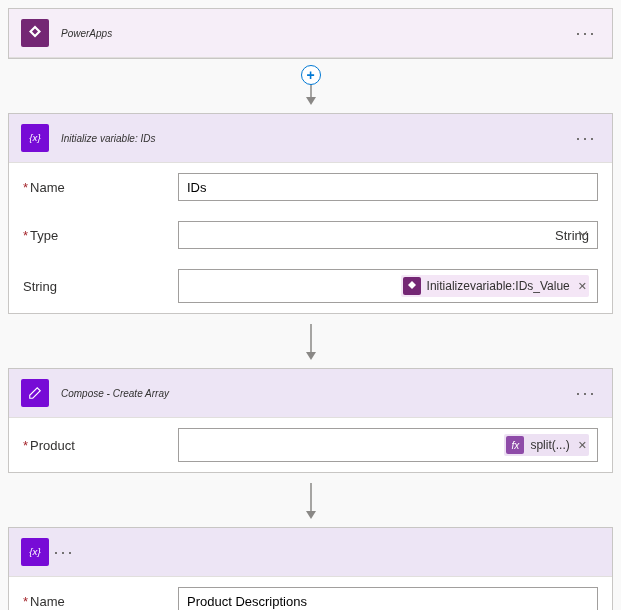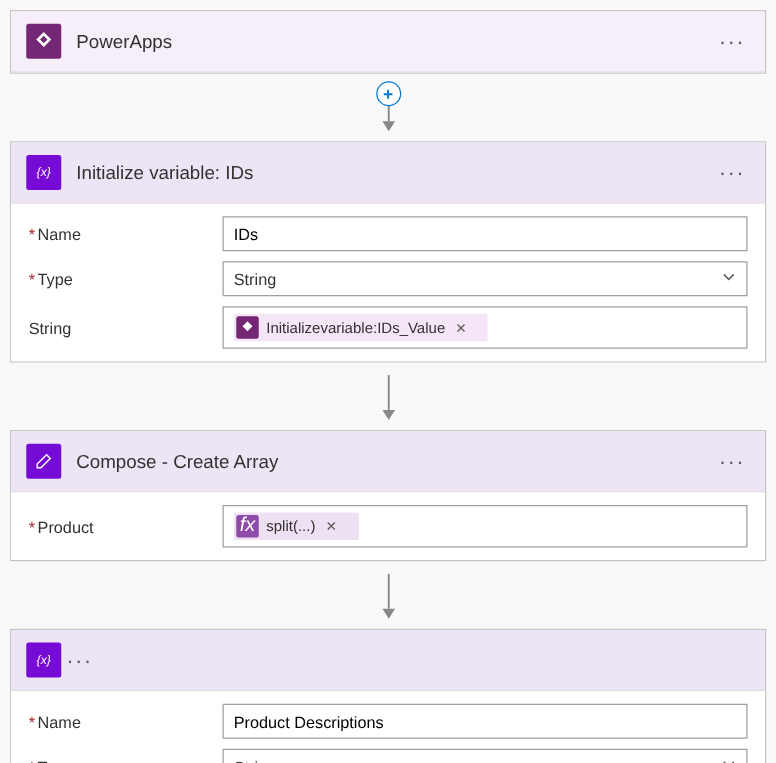--- a/index.html
+++ b/index.html
@@ -37,52 +37,54 @@
     justify-content: center;
     border-radius: 2px;
     flex-shrink: 0;
   }
   .powerapps-bg { background: #742774; }
   .var-bg { background: #770bd6; }
   .compose-bg { background: #770bd6; }
   .step-title {
     margin-left: 12px;
     flex: 1;
-    font-size: 15px;
+    font-size: 10px;
     color: #323130;
+    font-style: italic;
   }
   .ellipsis {
     color: #605e5c;
     font-size: 18px;
     letter-spacing: 1px;
     padding: 0 4px;
     cursor: pointer;
   }
   .form-row {
     display: flex;
     align-items: center;
-    margin-bottom: 8px;
+    margin-bottom: 20px;
   }
   .form-row:last-child { margin-bottom: 0; }
   .form-label {
     width: 155px;
     flex-shrink: 0;
     font-size: 13px;
     color: #323130;
   }
   .req { color: #a4262c; margin-right: 2px; }
   .form-control {
     flex: 1;
     border: 1px solid #a19f9d;
     padding: 5px 8px;
     font-size: 13px;
     min-height: 28px;
     display: flex;
     align-items: center;
     background: #fff;
+    justify-content: flex-end;
   }
   .form-control input {
     border: none;
     outline: none;
     flex: 1;
     font-size: 13px;
     font-family: inherit;
     background: transparent;
   }
   .select-control { position: relative; }
@@ -91,37 +93,37 @@
     right: 8px;
     top: 50%;
     transform: translateY(-50%);
     pointer-events: none;
   }
   .token {
     display: inline-flex;
     align-items: center;
     background: #f4e6f6;
     border-radius: 2px;
-    padding: 2px 17px 2px 2px;
+    padding: 2px 2px 2px 2px;
     font-size: 12px;
   }
   .token-fx {
     background: #ede1f3;
   }
   .token-icon {
     width: 18px;
     height: 18px;
     display: flex;
     align-items: center;
     justify-content: center;
     border-radius: 2px;
     margin-right: 6px;
   }
   .token-pa { background: #742774; }
-  .token-fxicon { background: #8e4ba8; color: #fff; font-style: italic; font-size: 16px; }
+  .token-fxicon { background: #8e4ba8; color: #fff; font-style: italic; font-size: 10px; }
   .token-text { color: #323130; }
   .token-close {
     margin-left: 8px;
     color: #605e5c;
     cursor: pointer;
     font-size: 11px;
   }
   .connector {
     display: flex;
     flex-direction: column;

